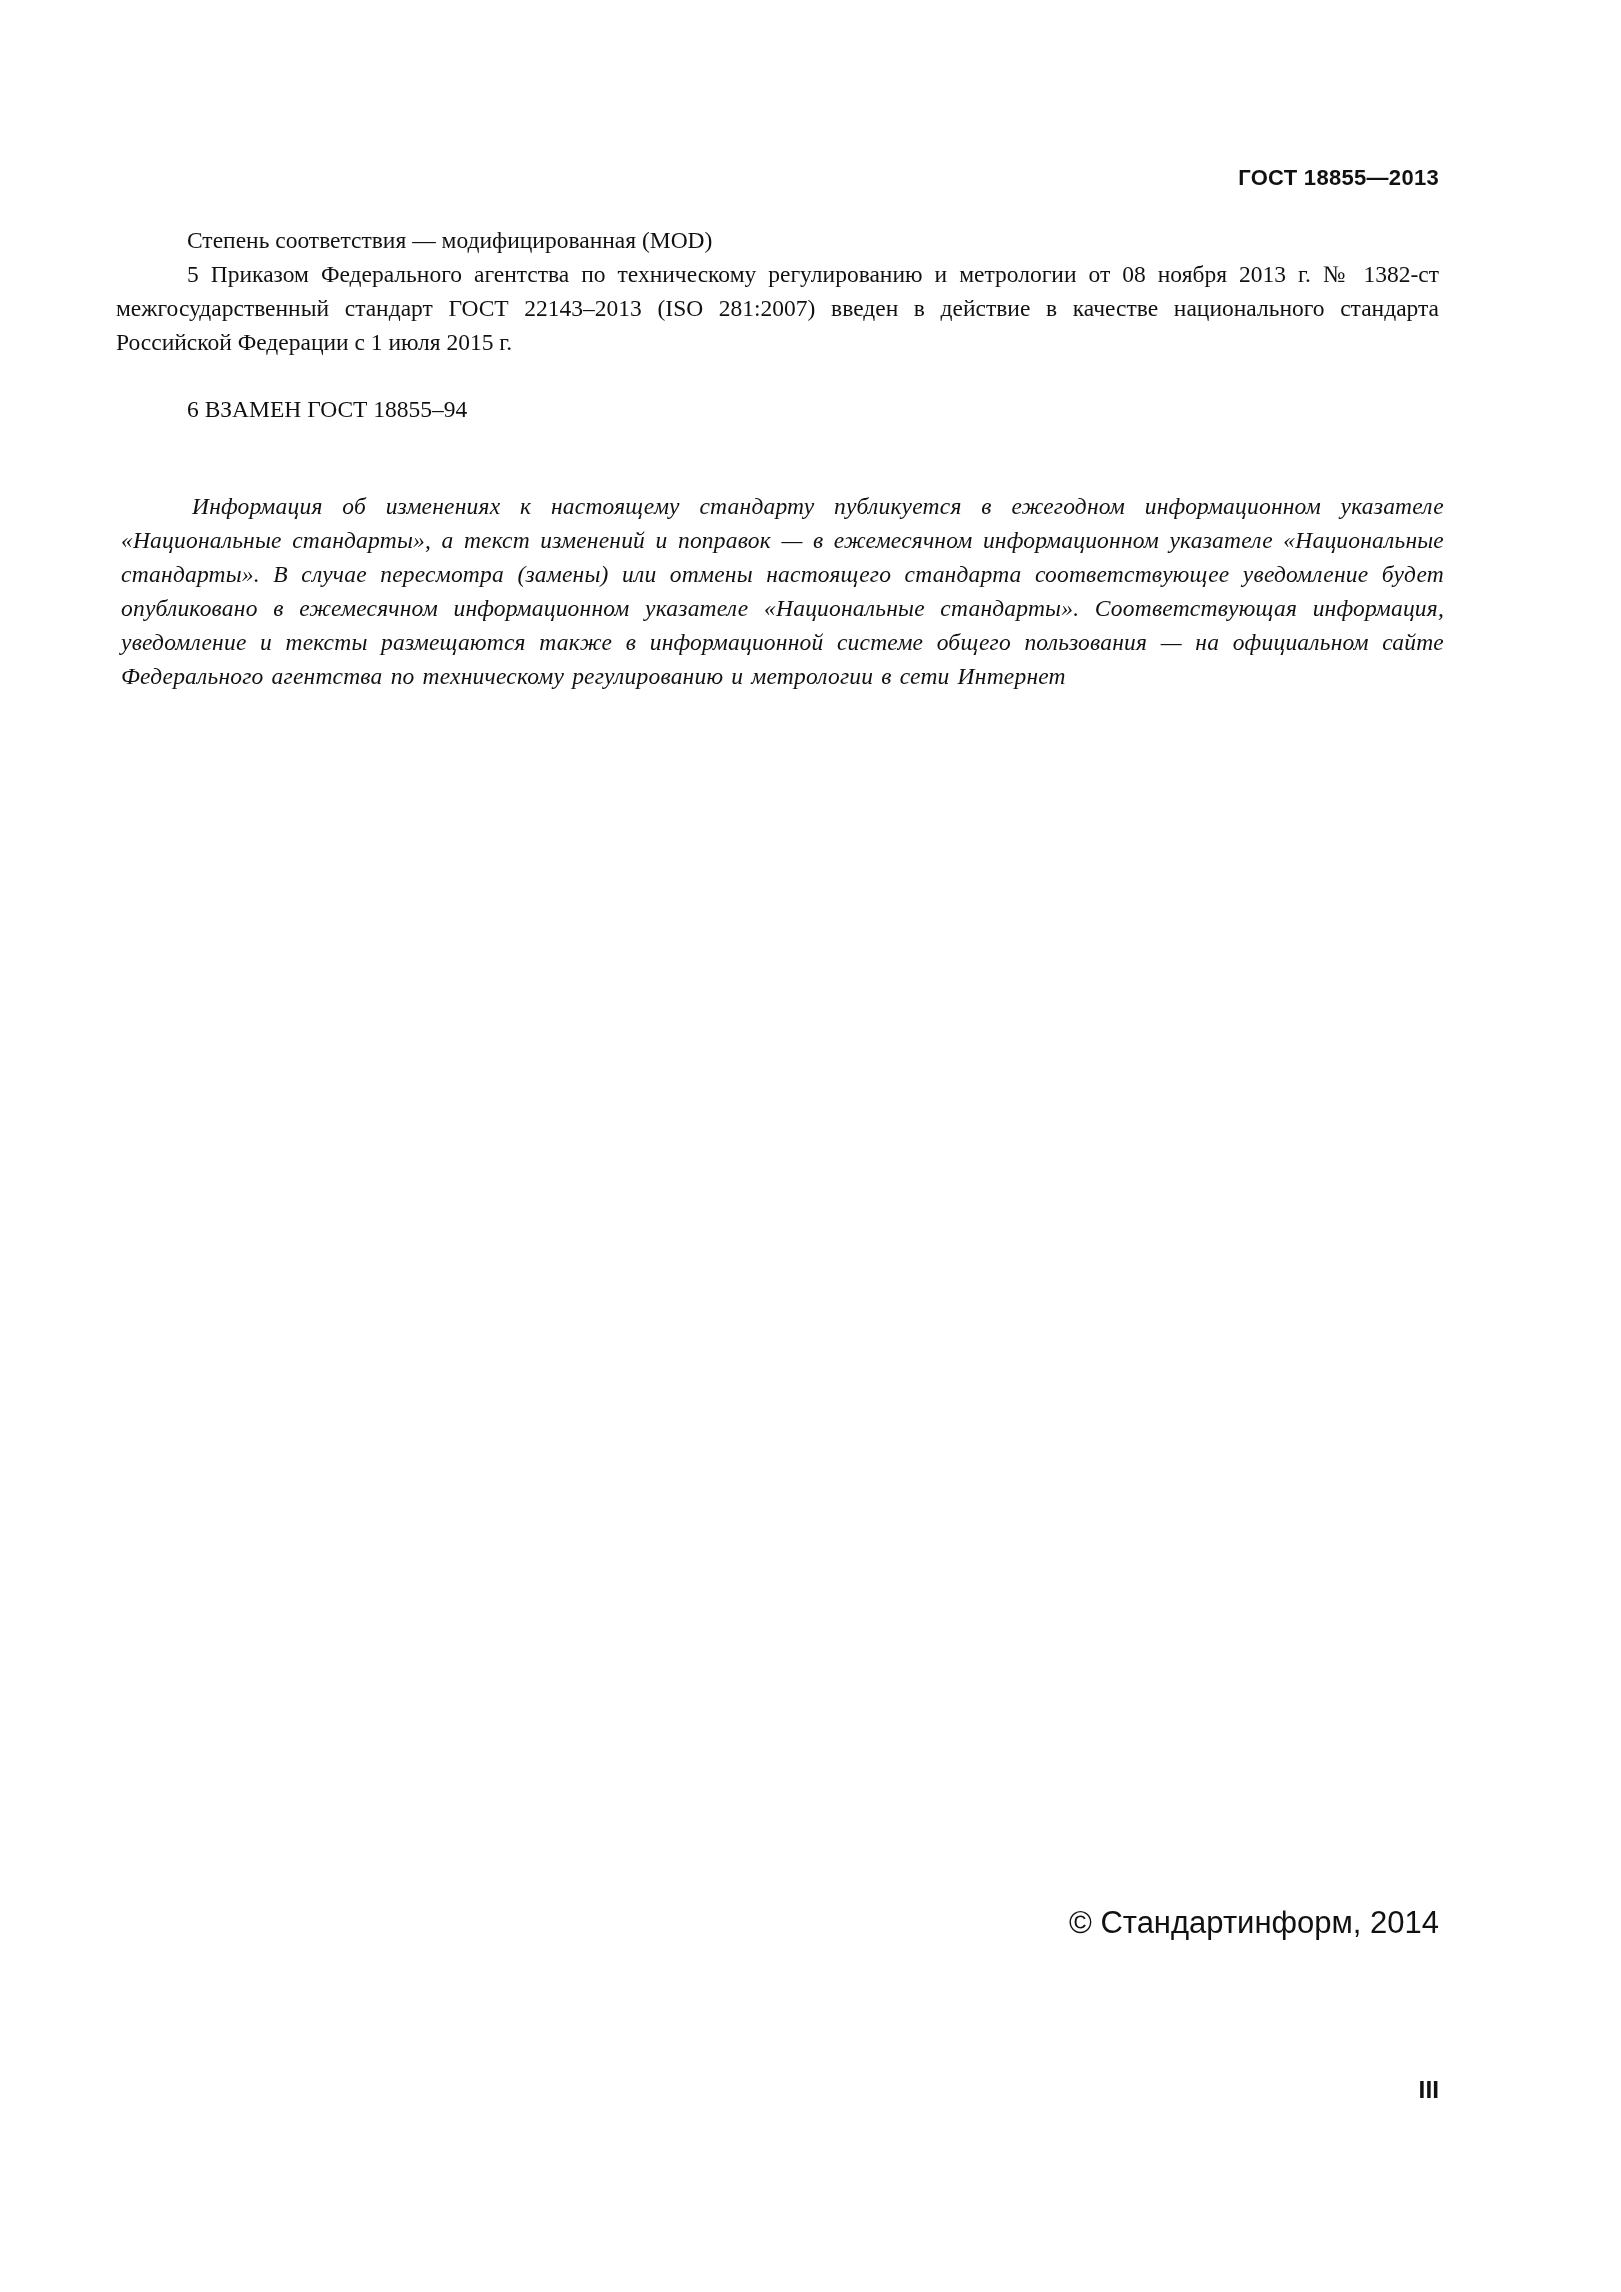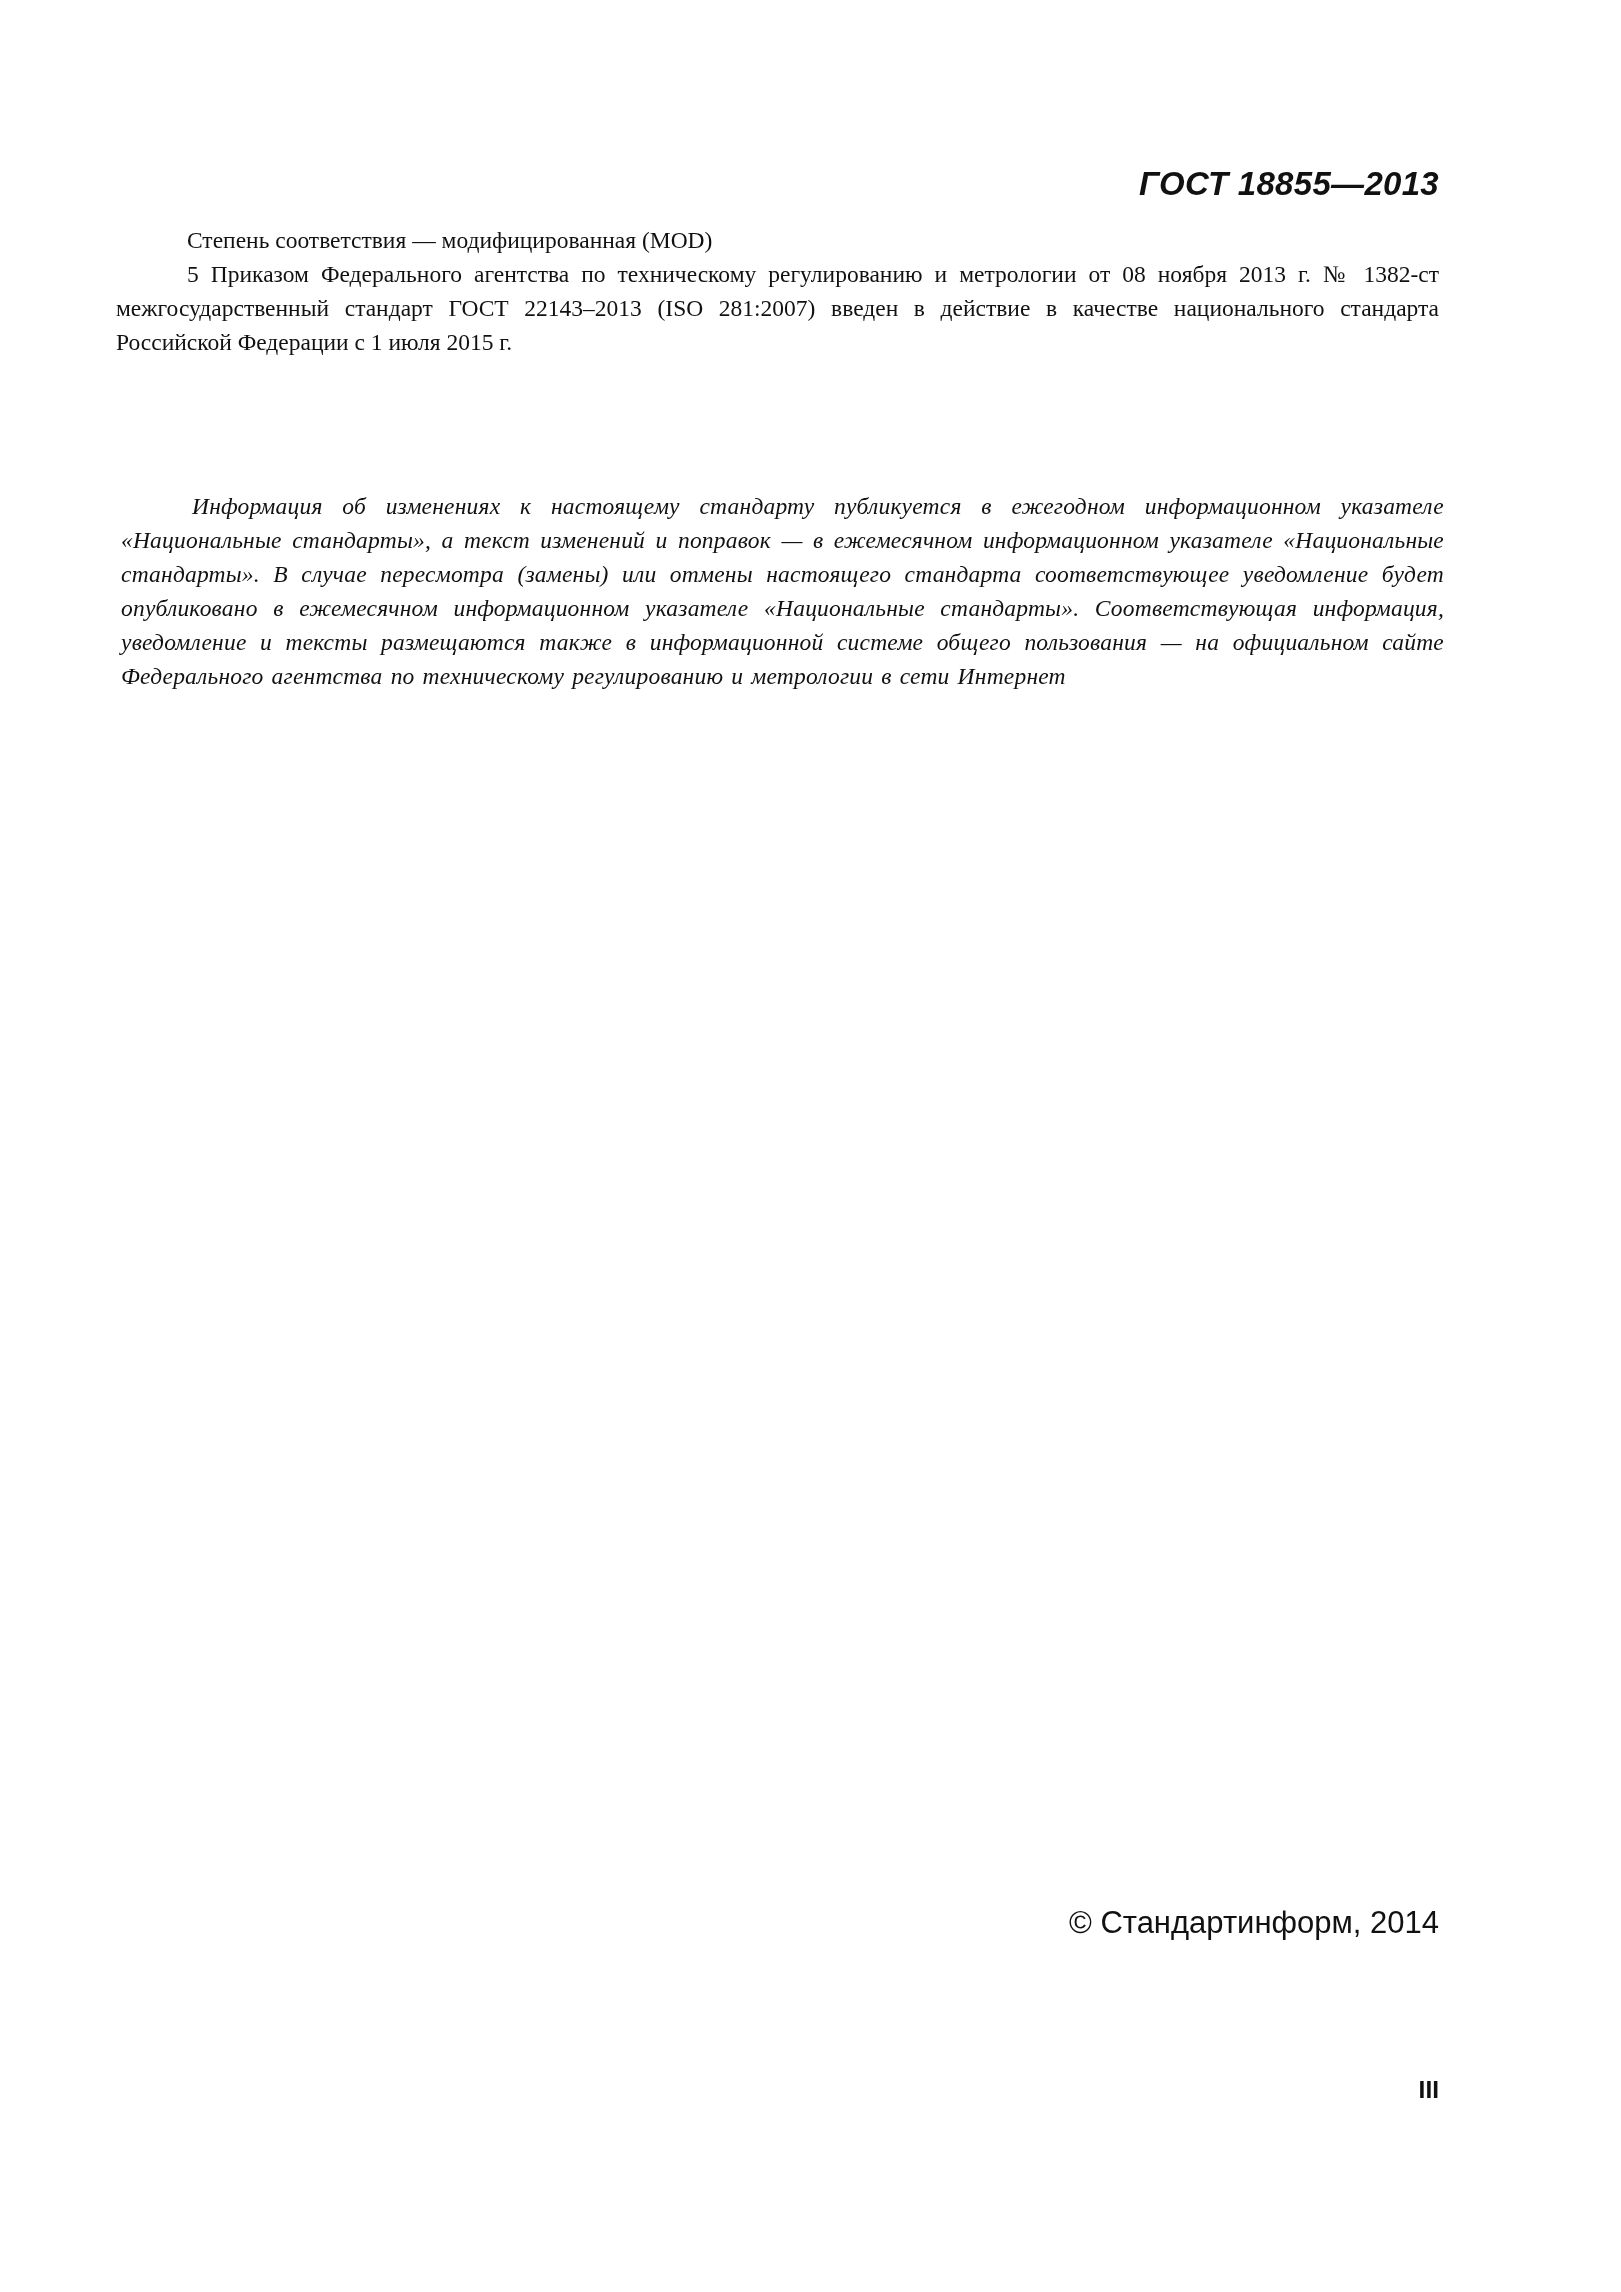--- a/index.html
+++ b/index.html
@@ -19,24 +19,23 @@
       position: absolute;
       left: 116px;
       top: 0;
       width: 1323px;
       height: 2293px;
     }
     .header-code {
       position: absolute;
       right: 0;
       top: 165px;
-      font-size: 33px;
+      font-size: 22px;
       font-weight: bold;
       letter-spacing: 0.3px;
-      font-style: italic;
     }
     .p {
       font-size: 23.5px;
       line-height: 34px;
       text-align: justify;
       text-align-last: left;
       margin: 0;
       text-indent: 71px;
       font-family: Liberation Serif, serif;
     }
@@ -87,20 +86,23 @@
 
 <div class="page">
 
   <div class="header-code">ГОСТ 18855—2013</div>
 
   <div class="block1">
     <p class="p">Степень соответствия — модифицированная (MOD)</p>
     <p class="p" lang="ru" style="hyphens:auto;">5 Приказом Федерального агентства по техническому регулированию и метрологии от 08 ноября 2013 г. № 1382-ст межгосударственный стандарт ГОСТ 22143–2013 (ISO 281:2007) введен в действие в качестве национального стандарта Российской Федерации с 1 июля 2015 г.</p>
   </div>
 
+  <div class="block2">
+    <p class="p">6 ВЗАМЕН ГОСТ 18855–94</p>
+  </div>
 
   <div class="italic-block">
     <p class="p" lang="ru" style="hyphens:auto;">Информация об изменениях к настоящему стандарту публикуется в ежегодном информационном указателе «Национальные стандарты», а текст изменений и поправок — в ежемесячном информационном указателе «Национальные стандарты». В случае пересмотра (замены) или отмены настоящего стандарта соответствующее уведомление будет опубликовано в ежемесячном информационном указателе «Национальные стандарты». Соответствующая информация, уведомление и тексты размещаются также в информационной системе общего пользования — на официальном сайте Федерального агентства по техническому регулированию и метрологии в сети Интернет</p>
   </div>
 
   <div class="copyright">© Стандартинформ, 2014</div>
 
 
   <div class="page-number">III</div>
 

